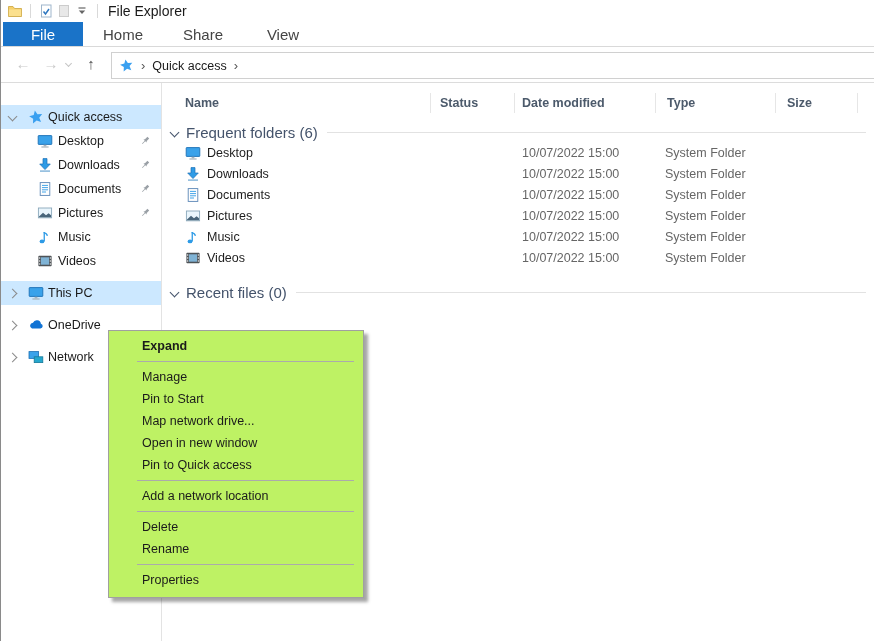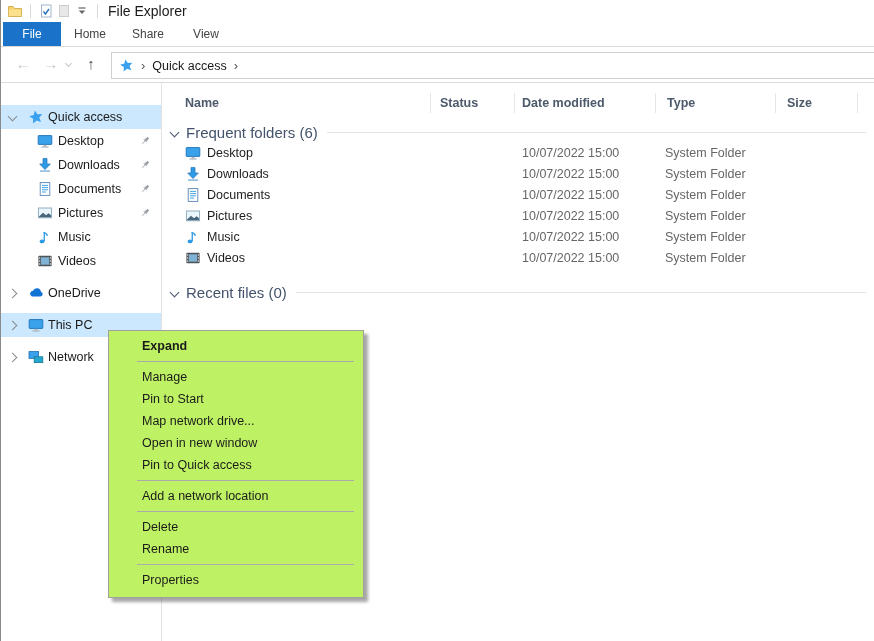--- a/index.html
+++ b/index.html
@@ -6,22 +6,22 @@
   .window{position:relative;width:874px;height:641px;background:#fff;
     font-family:"Liberation Sans",sans-serif;color:#1a1a1a;overflow:hidden;
     border-left:1px solid #8a8a8a;box-sizing:border-box;}
   
   .titlebar{height:22px;display:flex;align-items:center;padding-left:5px;}
   .titlebar .sep{width:1px;height:14px;background:#d9d9d9;margin:0 6px;}
   .qat-btn{display:flex;align-items:center;justify-content:center;width:18px;height:18px;}
   .title-text{font-size:14px;margin-left:4px;color:#1a1a1a;}
   
   .tabs{height:24px;display:flex;border-bottom:1px solid #d9d9d9;padding-left:2px;}
-  .tab{width:58px;display:flex;align-items:center;justify-content:center;
-    font-size:12px;color:#444;cursor:default;}
+  .tab{width:80px;display:flex;align-items:center;justify-content:center;
+    font-size:15px;color:#444;cursor:default;}
   .tab.active{background:#1a73c8;color:#fff;}
   
   .navbar{position:relative;height:35px;border-bottom:1px solid #dcdcdc;}
   .nav-btn{position:absolute;top:4px;height:24px;display:flex;align-items:center;
     justify-content:center;font-size:15px;}
   .nav-back{left:12px;width:20px;color:#c9c9c9;}
   .nav-fwd{left:40px;width:20px;color:#c9c9c9;}
   .nav-recent{left:61px;width:12px;}
   .nav-up{left:80px;width:20px;color:#555;}
   .addressbar{position:absolute;left:110px;right:0;top:5px;height:25px;
@@ -270,37 +270,37 @@
         <span class="s-label">Music</span>
       </div>
       <div class="s-item child">
         <span class="s-icon">
             <svg width="16" height="16">
               <use href="#i-videos"></use>
             </svg>
           </span>
         <span class="s-label">Videos</span>
       </div>
+      <div class="s-item group sel">
+        <span class="expander chev right"></span>
+        <span class="s-icon">
+            <svg width="16" height="16">
+              <use href="#i-desktop"></use>
+            </svg>
+          </span>
+        <span class="s-label">This PC</span>
+      </div>
       <div class="s-item group">
         <span class="expander chev right"></span>
         <span class="s-icon">
             <svg width="16" height="16">
               <use href="#i-onedrive"></use>
             </svg>
           </span>
         <span class="s-label">OneDrive</span>
-      </div>
-      <div class="s-item group sel">
-        <span class="expander chev right"></span>
-        <span class="s-icon">
-            <svg width="16" height="16">
-              <use href="#i-desktop"></use>
-            </svg>
-          </span>
-        <span class="s-label">This PC</span>
       </div>
       <div class="s-item group">
         <span class="expander chev right"></span>
         <span class="s-icon">
             <svg width="16" height="16">
               <use href="#i-network"></use>
             </svg>
           </span>
         <span class="s-label">Network</span>
       </div>

